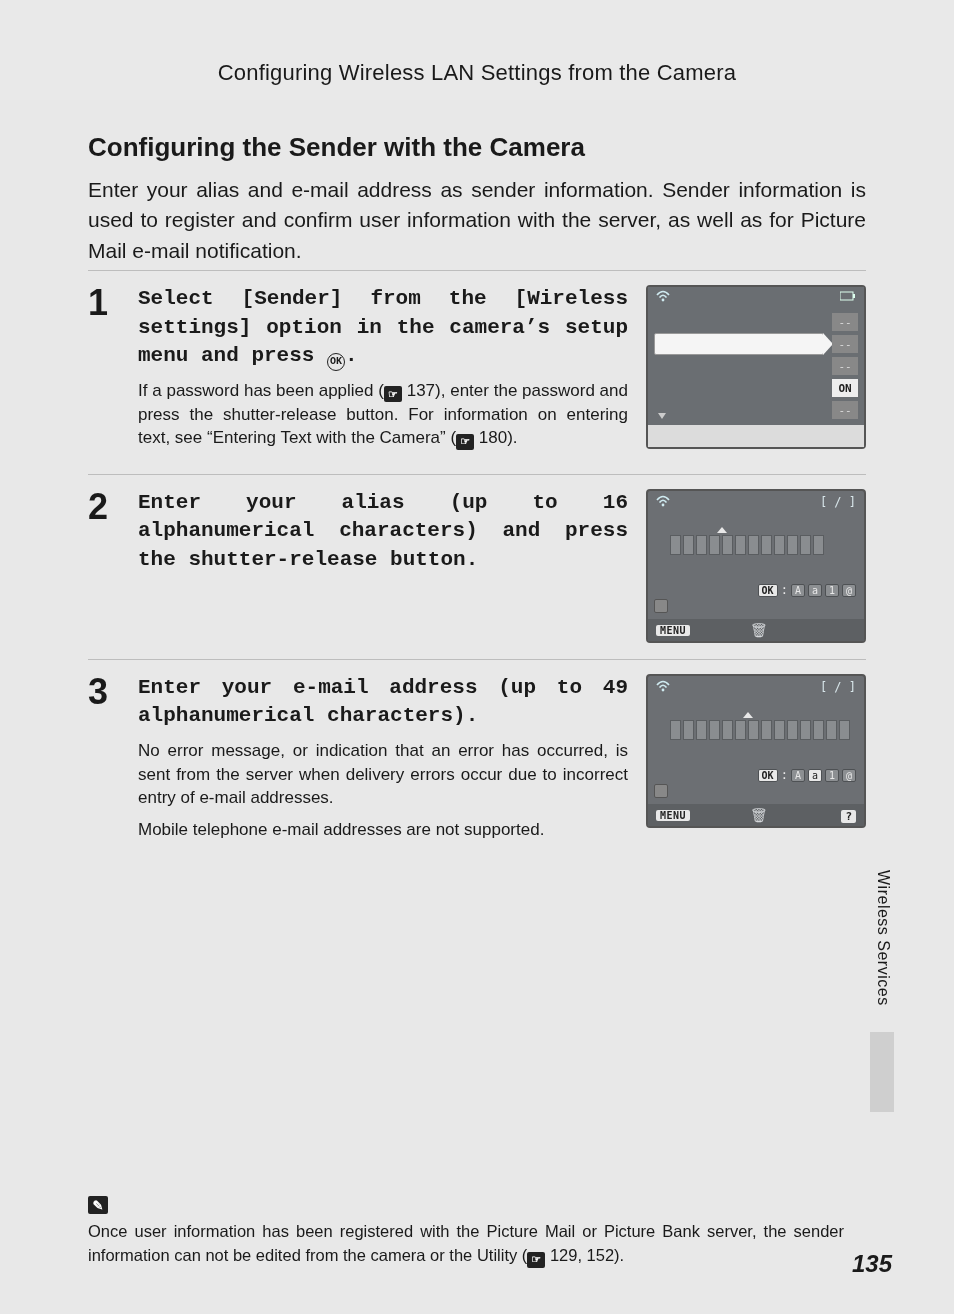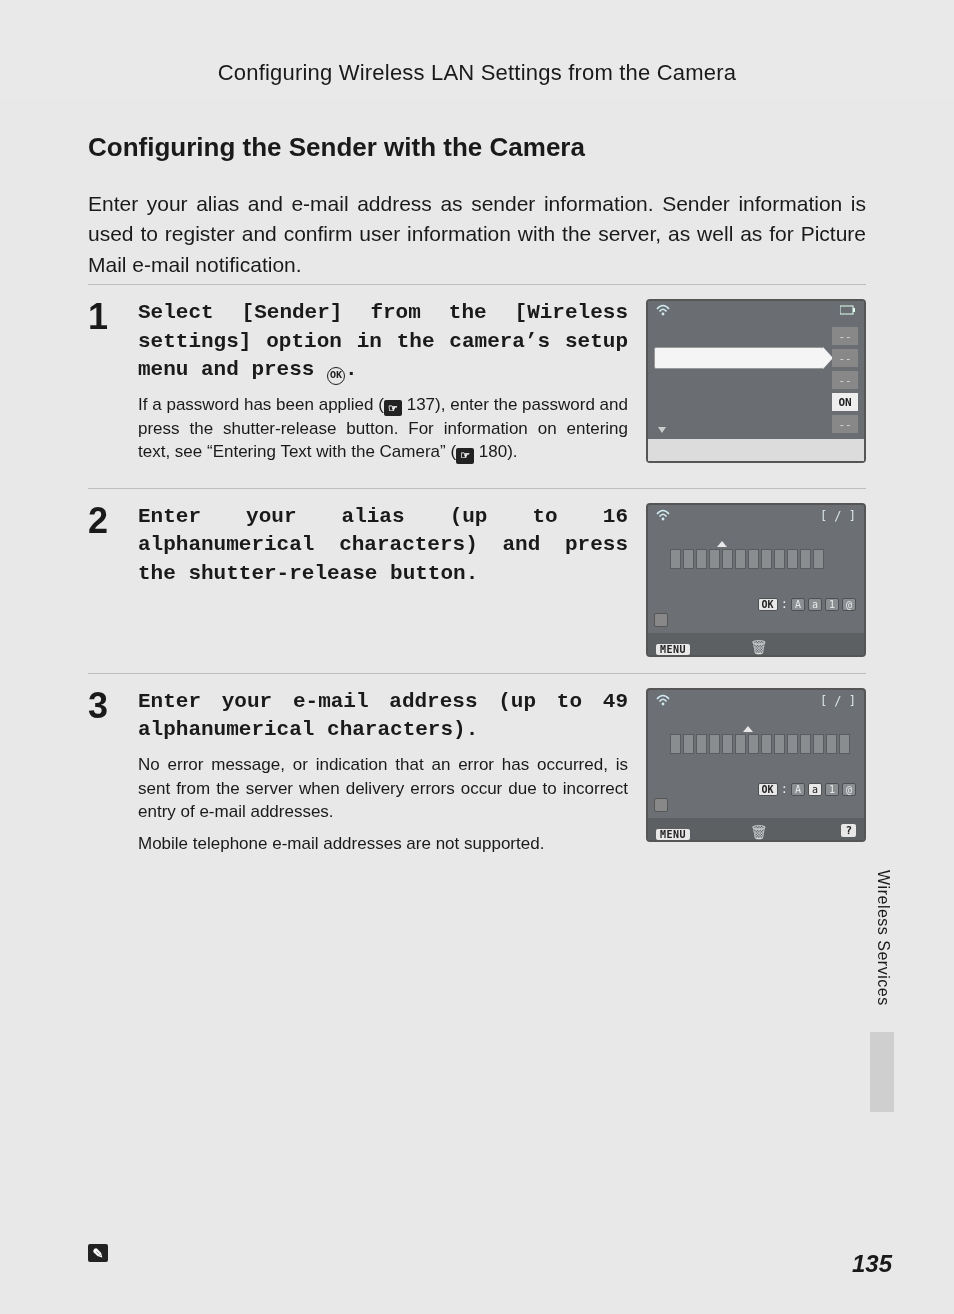--- a/index.html
+++ b/index.html
@@ -4,21 +4,21 @@
 <style>
   * { box-sizing: border-box; margin: 0; padding: 0; }
   html, body { width: 954px; height: 1314px; }
   body { background: #e8e8e8; font-family: "Helvetica Neue", Arial, sans-serif; color: #1a1a1a; position: relative; }
   
 
   .header-area { background: #e9e9e9; height: 100px; display: flex; align-items: flex-end; justify-content: center; padding-bottom: 14px; text-align: right; }
   .header-title { font-size: 22px; font-weight: 400; letter-spacing: .2px; }
 
   .content { padding: 32px 88px 0 88px; }
-  .h2 { font-size: 26px; font-weight: 700; margin-bottom: 26px; }
+  .h2 { font-size: 26px; font-weight: 700; margin-bottom: 12px; }
   .intro { font-size: 21px; line-height: 1.45; text-align: justify; margin-bottom: 4px; }
 
   .step { display: flex; align-items: flex-start; border-top: 1px solid #bdbdbd; padding: 14px 0 16px 0; gap: 16px; }
   .step-num { font-size: 36px; font-weight: 700; line-height: 1; width: 34px; flex: 0 0 34px; }
   .step-body { flex: 1 1 auto; display: flex; gap: 18px; }
   .step-text { flex: 1 1 auto; }
   .step-title { font-size: 21px; font-weight: 600; line-height: 1.35; text-align: justify; margin-bottom: 8px; font-family: Liberation Mono, monospace; }
   .step-desc { font-size: 17px; line-height: 1.4; text-align: justify; margin-bottom: 8px; }
   .step-fig { flex: 0 0 220px; }
   .fig { width: 220px; border: 2px solid #555; border-radius: 4px; background: #6a6e72; color: #e9e9e9; font-family: monospace; font-size: 12px; }
@@ -35,21 +35,21 @@
 
   
   .figT { height: 154px; position: relative; background: #6c6f73; }
   .figT .topbar { height: 22px; display: flex; justify-content: space-between; align-items: center; padding: 0 8px; color: #d8e6ea; }
   .figT .grid { position: absolute; top: 44px; left: 22px; display: flex; gap: 2px; }
   .figT .cell { width: 11px; height: 20px; background: #8a8d90; border: 1px solid #5a5d60; }
   .figT .caret { position: absolute; top: 36px; left: 0; width: 0; height: 0; border-left: 5px solid transparent; border-right: 5px solid transparent; border-bottom: 6px solid #e8e8e8; }
   .figT .okline { position: absolute; right: 8px; top: 92px; display: flex; align-items: center; gap: 3px; }
   .figT .chip { background: #8c8f92; border: 1px solid #4e5154; color: #e8e8e8; font-size: 10px; padding: 0 3px; border-radius: 2px; }
   .figT .chip.ok { background: #e8e8e8; color: #222; font-weight: 700; }
-  .figT .bottom { position: absolute; bottom: 0; left: 0; right: 0; height: 22px; background: #5d6063; display: flex; align-items: flex-end; gap: 60px; padding: 0 8px; }
+  .figT .bottom { position: absolute; bottom: 0; left: 0; right: 0; height: 22px; background: #5d6063; display: flex; align-items: center; gap: 60px; padding: 0 8px; }
   .figT .menu { background: #e8e8e8; color: #222; font-weight: 700; font-size: 10px; padding: 0 4px; border-radius: 2px; letter-spacing: .5px; }
   .figT .trash { color: #d4d7da; font-size: 14px; }
   .figT .help { position: absolute; right: 8px; bottom: 3px; background: #e8e8e8; color: #222; font-weight: 700; font-size: 11px; padding: 0 4px; border-radius: 2px; }
   .figT .side { position: absolute; left: 6px; top: 108px; width: 14px; height: 14px; background: #888; border: 1px solid #555; border-radius: 2px; }
 
   .icon-ok { display: inline-flex; align-items: center; justify-content: center; width: 18px; height: 18px; border: 1.5px solid #222; border-radius: 50%; font-size: 10px; font-weight: 700; vertical-align: -3px; }
   .icon-ref { display: inline-flex; align-items: center; justify-content: center; width: 18px; height: 16px; background: #222; color: #fff; font-size: 11px; font-weight: 700; vertical-align: -2px; border-radius: 2px; }
   .icon-note { display: inline-flex; align-items: center; justify-content: center; width: 20px; height: 18px; background: #222; color: #fff; font-size: 13px; vertical-align: -3px; border-radius: 2px; margin-right: 8px; }
 
   .side-tab { position: absolute; right: 62px; top: 870px; writing-mode: vertical-rl; font-size: 16px; letter-spacing: .5px; }
@@ -221,15 +221,18 @@
   </div>
 </div>
 
 <div class="side-tab">Wireless Services</div>
 <div class="side-block"></div>
 
 <div class="footnote">
   <h4>
       <span class="icon-note">✎</span>
     </h4>
+  <p>
+    <span>Once user information has been registered with the Picture Mail or Picture Bank server, the sender information can not be edited from the camera or the Utility (</span><span class="icon-ref">☞</span><span> 129, 152).</span>
+  </p>
 </div>
 
 <div class="pagenum">135</div>
 
 </body></html>

